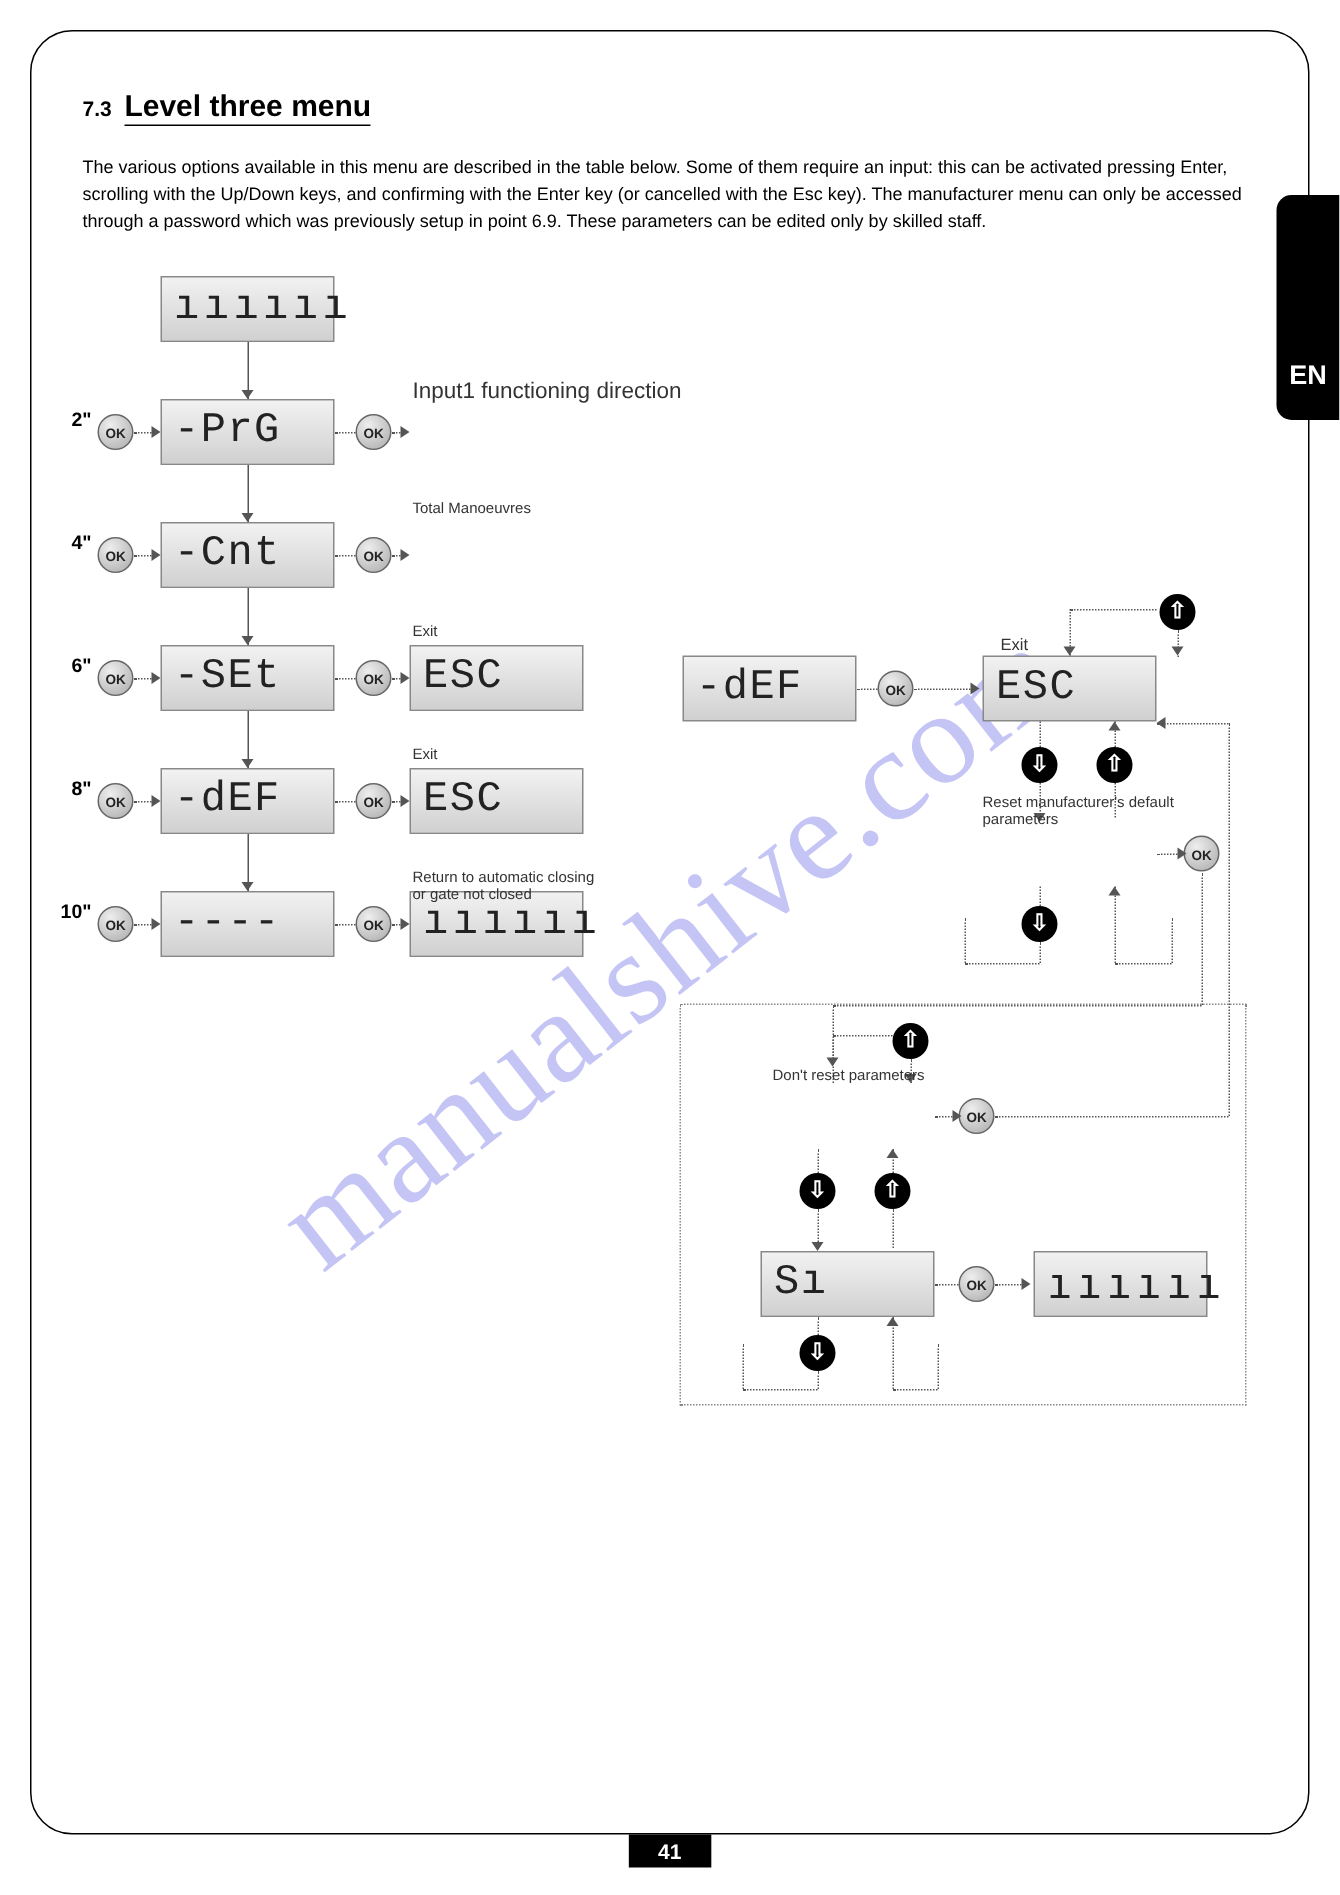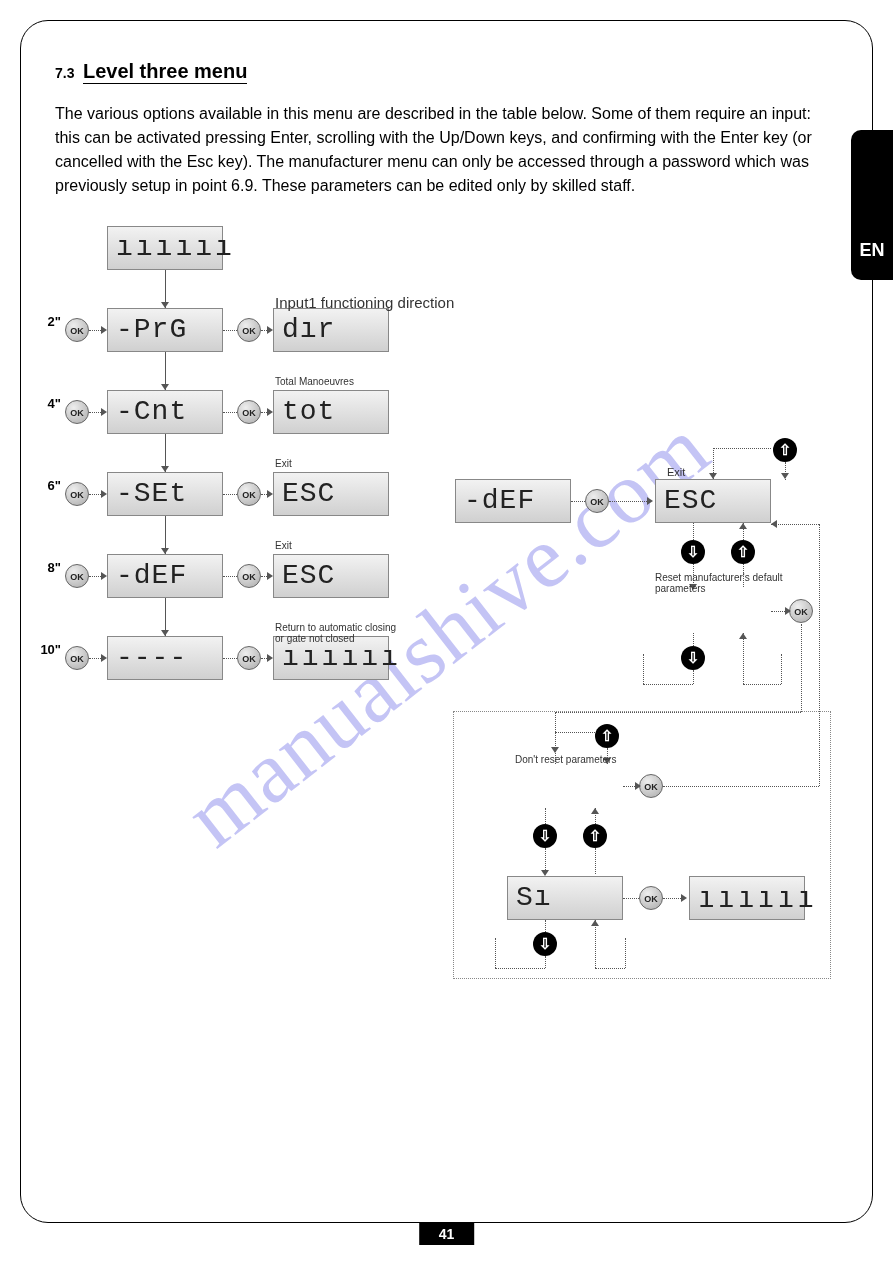--- a/index.html
+++ b/index.html
@@ -54,21 +54,21 @@
     display: inline-block;
     margin-left: 4px;
   }
   .manuf-label {
     font-size: 10px;
     text-transform: uppercase;
     letter-spacing: 0.3px;
     margin-top: 1px;
   }
   .body-text {
-    font-size: 16px;
+    font-size: 12px;
     line-height: 1.5;
     margin-top: 18px;
   }
 
   .diagram-area {
     position: relative;
     margin-top: 28px;
     width: 100%;
     height: 760px;
   }
@@ -276,34 +276,32 @@
       <div class="time-label" style="left: -18px; top: 88px;">2"</div>
       <div class="ok-btn" style="left: 10px; top: 92px;">OK</div>
       <div class="dline h" style="left: 34px; top: 104px; width: 12px;"></div>
       <div class="arrowhead-r" style="left: 46px; top: 100px;"></div>
       <div class="dline solid-v" style="left: 110px; top: 126px; height: 38px;"></div>
       <div class="arrowhead-d" style="left: 106px; top: 158px;"></div>
       <div class="ok-btn" style="left: 182px; top: 92px;">OK</div>
       <div class="dline h" style="left: 168px; top: 104px; width: 14px;"></div>
       <div class="dline h" style="left: 206px; top: 104px; width: 10px;"></div>
       <div class="arrowhead-r" style="left: 212px; top: 100px;"></div>
-      <div class="lcd" style="left: 218px; top: 82px;">dır</div>
       <div class="desc-text" style="left: 220px; top: 68px; white-space: pre-line; font-size: 15px;">Input1 functioning direction</div>
       <div class="lcd" style="left: 52px; top: 164px;">-Cnt</div>
       <div class="time-label" style="left: -18px; top: 170px;">4"</div>
       <div class="ok-btn" style="left: 10px; top: 174px;">OK</div>
       <div class="dline h" style="left: 34px; top: 186px; width: 12px;"></div>
       <div class="arrowhead-r" style="left: 46px; top: 182px;"></div>
       <div class="dline solid-v" style="left: 110px; top: 208px; height: 38px;"></div>
       <div class="arrowhead-d" style="left: 106px; top: 240px;"></div>
       <div class="ok-btn" style="left: 182px; top: 174px;">OK</div>
       <div class="dline h" style="left: 168px; top: 186px; width: 14px;"></div>
       <div class="dline h" style="left: 206px; top: 186px; width: 10px;"></div>
       <div class="arrowhead-r" style="left: 212px; top: 182px;"></div>
-      <div class="lcd" style="left: 218px; top: 164px;">tot</div>
       <div class="desc-text" style="left: 220px; top: 150px; white-space: pre-line; font-size: 10px;">Total Manoeuvres</div>
       <div class="lcd" style="left: 52px; top: 246px;">-SEt</div>
       <div class="time-label" style="left: -18px; top: 252px;">6"</div>
       <div class="ok-btn" style="left: 10px; top: 256px;">OK</div>
       <div class="dline h" style="left: 34px; top: 268px; width: 12px;"></div>
       <div class="arrowhead-r" style="left: 46px; top: 264px;"></div>
       <div class="dline solid-v" style="left: 110px; top: 290px; height: 38px;"></div>
       <div class="arrowhead-d" style="left: 106px; top: 322px;"></div>
       <div class="ok-btn" style="left: 182px; top: 256px;">OK</div>
       <div class="dline h" style="left: 168px; top: 268px; width: 14px;"></div>

